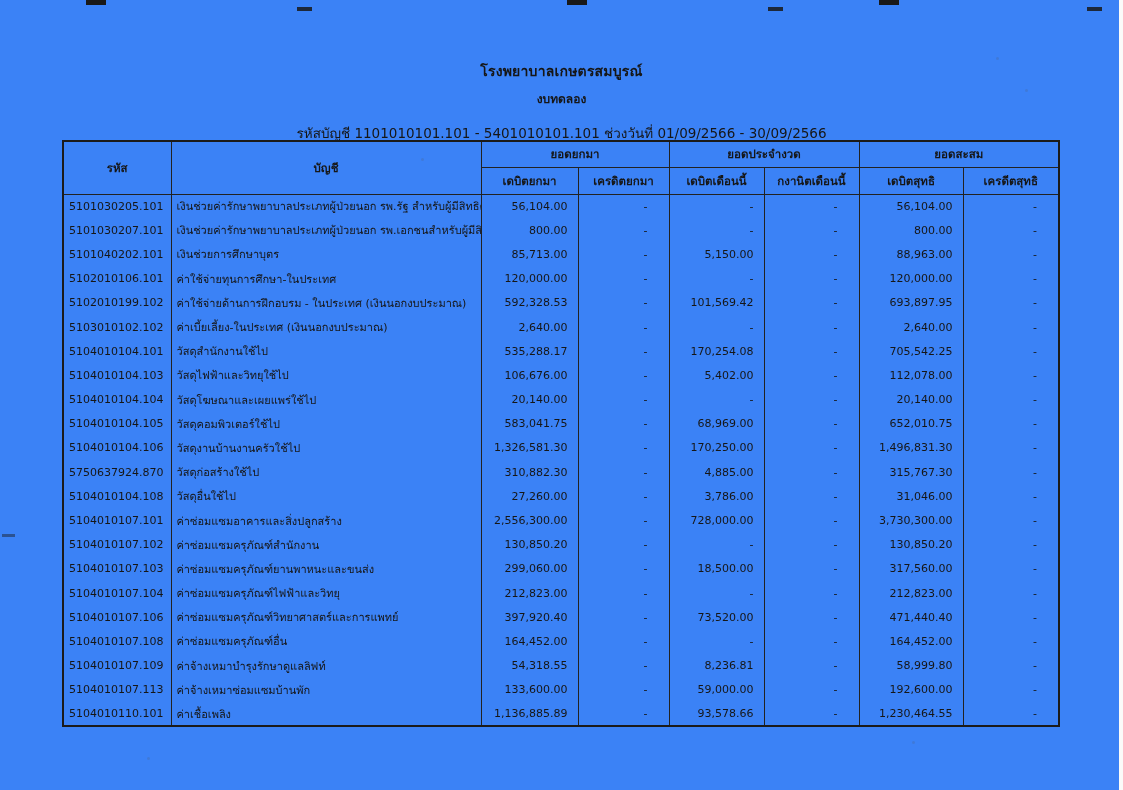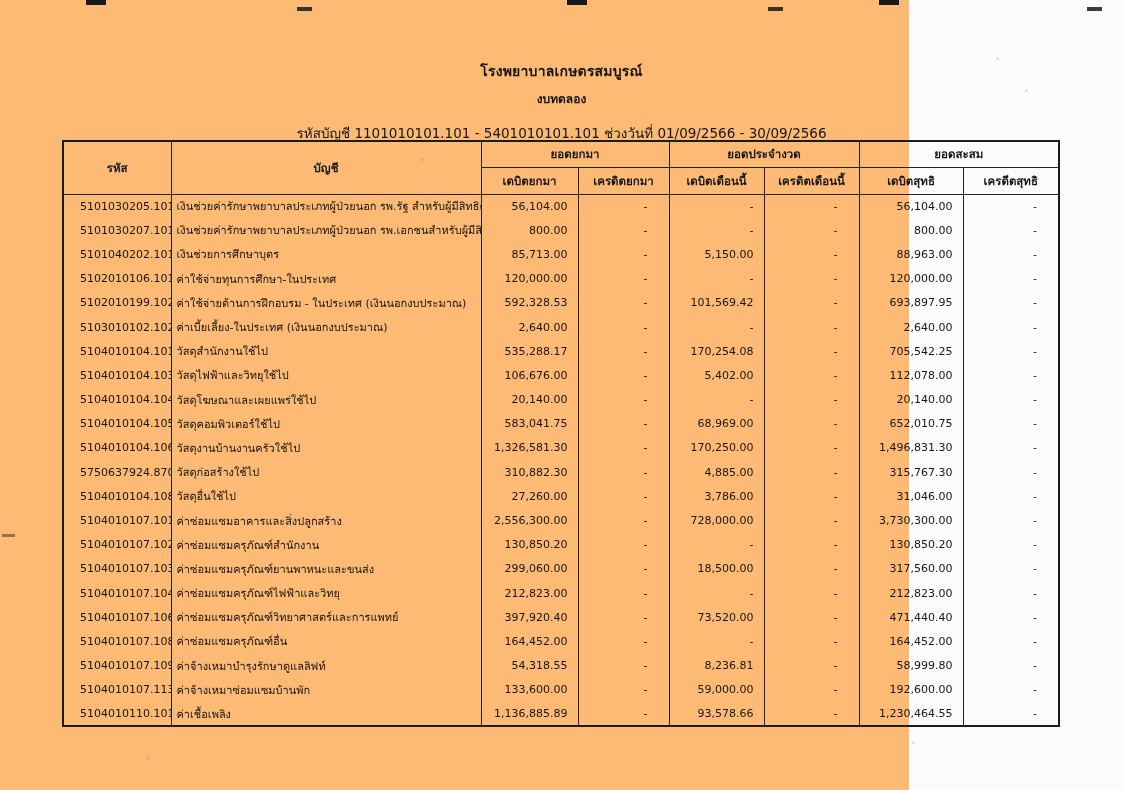--- a/index.html
+++ b/index.html
@@ -5,22 +5,22 @@
   * { margin: 0; padding: 0; box-sizing: border-box; }
   html, body {
     width: 1123px; height: 790px;
     background: #fbfbf9;
     font-family: "DejaVu Sans", "Liberation Sans", sans-serif;
     color: #161616;
     overflow: hidden;
   }
   .page {
     position: relative;
-    width: 909px; height: 790px;
-    background: #fdba74;
+    width: 1119px; height: 790px;
+    background: #3b82f6;
   }
 
   
   .artifact { position: absolute; background: #191919; }
   .a1 { left: 86px;  top: 0;   width: 20px; height: 5px; }
   .a2 { left: 297px; top: 7px; width: 15px; height: 4px; opacity: .85; }
   .a3 { left: 567px; top: 0;   width: 20px; height: 5px; }
   .a4 { left: 768px; top: 7px; width: 15px; height: 4px; opacity: .85; }
   .a5 { left: 879px; top: 0;   width: 20px; height: 5px; }
   .a6 { left: 1087px;top: 7px; width: 15px; height: 4px; opacity: .85; }
@@ -60,21 +60,21 @@
   .hrow-group th { height: 26px; }
   .hrow-sub   th { height: 27px; }
 
   
   table.trial tbody td {
     border-top: none; border-bottom: none;
     height: 24.2px;
     font-size: 11px;
     vertical-align: middle;
   }
-  td.col-code    { padding-left: 16px;  font-size: 11.5px; }
+  td.col-code    { padding-left: 5px;  font-size: 11.5px; }
   td.col-account { padding-left: 5px;  font-size: 11px; }
   td.col-debit_bf, td.col-debit_period, td.col-debit_net {
     text-align: right; padding-right: 10px;
   }
   td.col-credit_bf, td.col-credit_period, td.col-credit_net {
     text-align: right; padding-right: 21px;
   }
 </style>
 </head>
 <body>
@@ -116,21 +116,21 @@
         <th rowspan="2">รหัส</th>
         <th rowspan="2">บัญชี</th>
         <th colspan="2">ยอดยกมา</th>
         <th colspan="2">ยอดประจำงวด</th>
         <th colspan="2">ยอดสะสม</th>
       </tr>
       <tr class="hrow-sub">
         <th>เดบิตยกมา</th>
         <th>เครดิตยกมา</th>
         <th>เดบิตเดือนนี้</th>
-        <th>เครดิตเดือนนี้</th>
+        <th>กงานิตเดือนนี้</th>
         <th>เดบิตสุทธิ</th>
         <th>เครดีตสุทธิ</th>
       </tr>
     </thead>
     <tbody>
         <tr>
           <td class="col-code">5101030205.101</td>
           <td class="col-account">เงินช่วยค่ารักษาพยาบาลประเภทผู้ป่วยนอก รพ.รัฐ สำหรับผู้มีสิทธิตามกฎหมาย</td>
           <td class="col-debit_bf">56,104.00</td>
           <td class="col-credit_bf">-</td>

